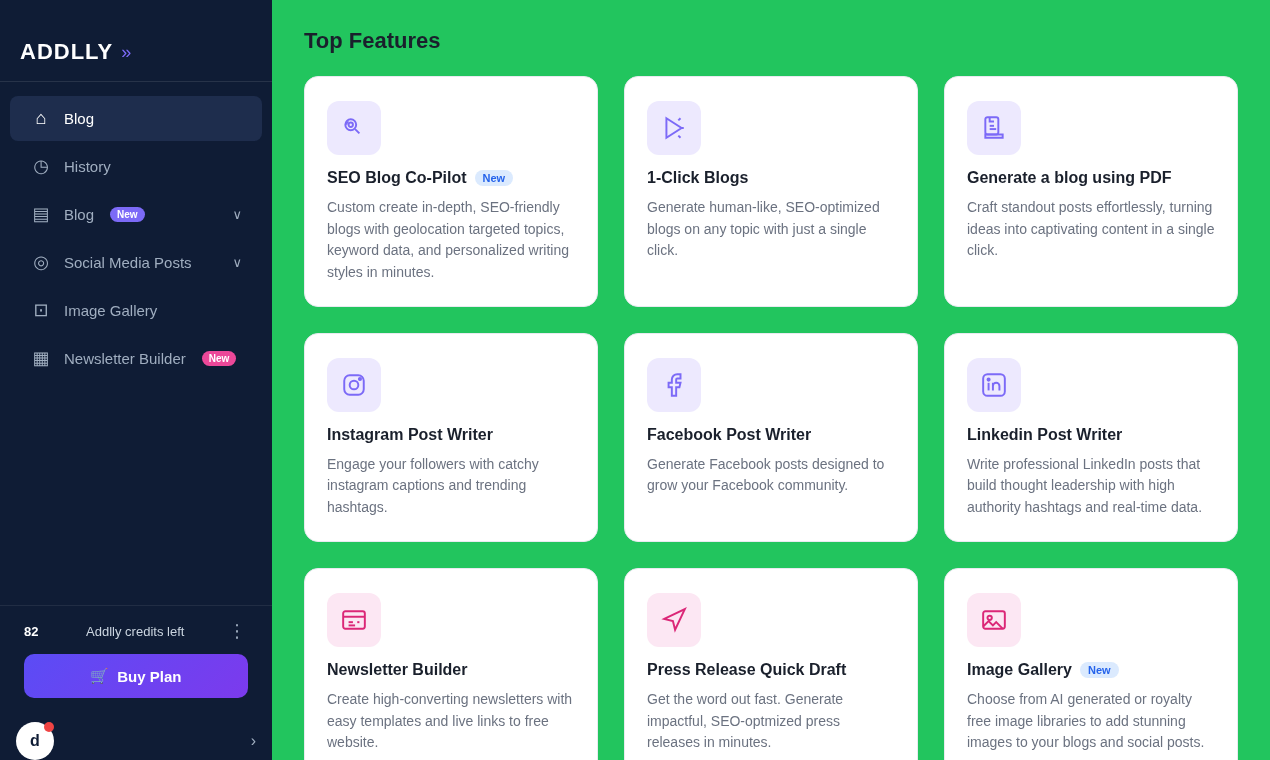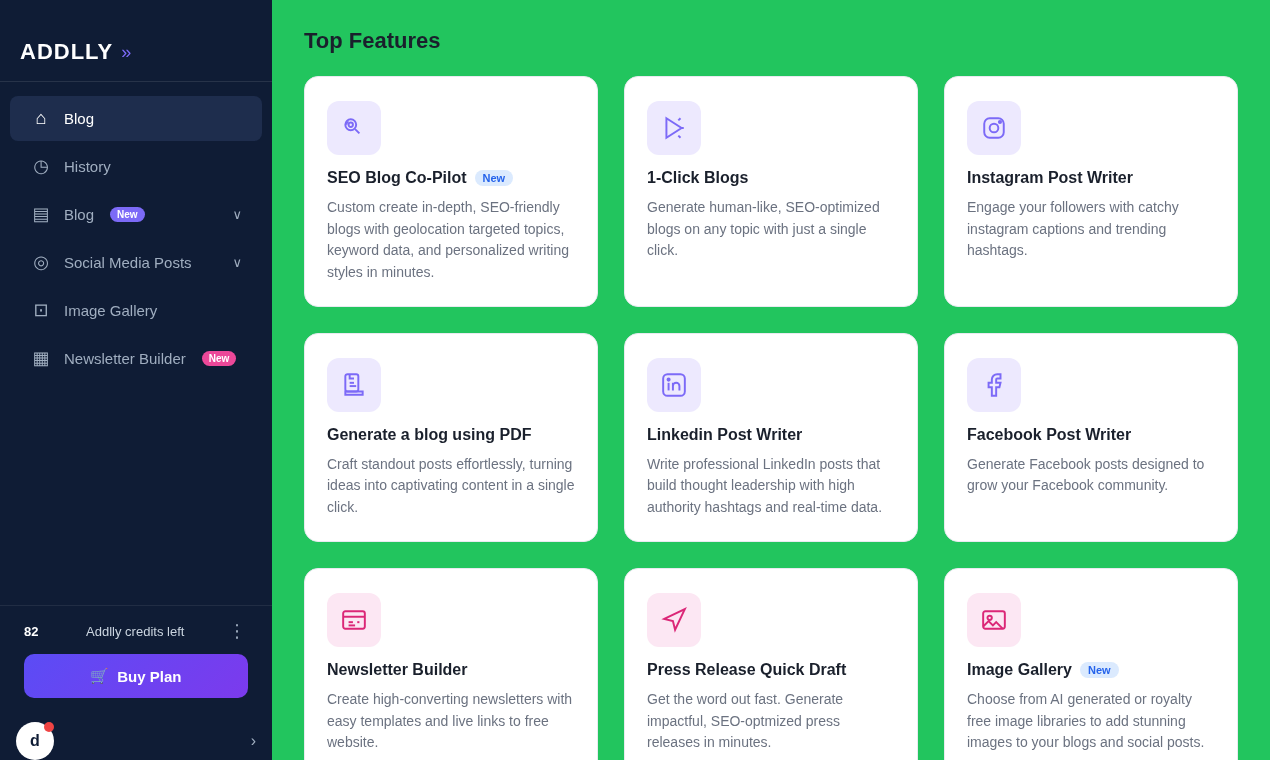--- a/index.html
+++ b/index.html
@@ -289,73 +289,73 @@
       </div>
       <div class="card-title-row">
         <span class="card-title">1-Click Blogs</span>
 
       </div>
       <p class="card-desc">Generate human-like, SEO-optimized blogs on any topic with just a single click.</p>
     </div>
       <div class="feature-card">
       <div class="card-icon-wrap icon-purple">
         <svg width="26" height="26" viewBox="0 0 24 24" fill="none" stroke="#7c6af7" stroke-width="1.8">
-            <rect x="3" y="3" width="18" height="18" rx="5"></rect>
-            <circle cx="12" cy="12" r="4"></circle>
-            <circle cx="17.5" cy="6.5" r="1" fill="#7c6af7"></circle>
-          </svg>
-      </div>
-      <div class="card-title-row">
-        <span class="card-title">Instagram Post Writer</span>
-
-      </div>
-      <p class="card-desc">Engage your followers with catchy instagram captions and trending hashtags.</p>
-    </div>
-      <div class="feature-card">
-      <div class="card-icon-wrap icon-purple">
-        <svg width="26" height="26" viewBox="0 0 24 24" fill="none" stroke="#7c6af7" stroke-width="1.8">
             <rect x="4" y="2" width="12" height="16" rx="2"></rect>
             <path d="M8 2v4h4"></path>
             <path d="M4 18h16v3H4z"></path>
             <path d="M8 10h4"></path>
             <path d="M8 13h6"></path>
           </svg>
       </div>
       <div class="card-title-row">
         <span class="card-title">Generate a blog using PDF</span>
 
       </div>
       <p class="card-desc">Craft standout posts effortlessly, turning ideas into captivating content in a single click.</p>
     </div>
       <div class="feature-card">
       <div class="card-icon-wrap icon-purple">
         <svg width="26" height="26" viewBox="0 0 24 24" fill="none" stroke="#7c6af7" stroke-width="1.8">
+            <rect x="3" y="3" width="18" height="18" rx="5"></rect>
+            <circle cx="12" cy="12" r="4"></circle>
+            <circle cx="17.5" cy="6.5" r="1" fill="#7c6af7"></circle>
+          </svg>
+      </div>
+      <div class="card-title-row">
+        <span class="card-title">Instagram Post Writer</span>
+
+      </div>
+      <p class="card-desc">Engage your followers with catchy instagram captions and trending hashtags.</p>
+    </div>
+      <div class="feature-card">
+      <div class="card-icon-wrap icon-purple">
+        <svg width="26" height="26" viewBox="0 0 24 24" fill="none" stroke="#7c6af7" stroke-width="1.8">
+            <path d="M18 2h-3a5 5 0 0 0-5 5v3H7v4h3v8h4v-8h3l1-4h-4V7a1 1 0 0 1 1-1h3z"></path>
+          </svg>
+      </div>
+      <div class="card-title-row">
+        <span class="card-title">Facebook Post Writer</span>
+
+      </div>
+      <p class="card-desc">Generate Facebook posts designed to grow your Facebook community.</p>
+    </div>
+      <div class="feature-card">
+      <div class="card-icon-wrap icon-purple">
+        <svg width="26" height="26" viewBox="0 0 24 24" fill="none" stroke="#7c6af7" stroke-width="1.8">
             <rect x="2" y="2" width="20" height="20" rx="4"></rect>
             <path d="M7 10v7"></path>
             <circle cx="7" cy="7" r="1" fill="#7c6af7"></circle>
             <path d="M11 10v7m0-4a3 3 0 0 1 6 0v4"></path>
           </svg>
       </div>
       <div class="card-title-row">
         <span class="card-title">Linkedin Post Writer</span>
 
       </div>
       <p class="card-desc">Write professional LinkedIn posts that build thought leadership with high authority hashtags and real-time data.</p>
-    </div>
-      <div class="feature-card">
-      <div class="card-icon-wrap icon-purple">
-        <svg width="26" height="26" viewBox="0 0 24 24" fill="none" stroke="#7c6af7" stroke-width="1.8">
-            <path d="M18 2h-3a5 5 0 0 0-5 5v3H7v4h3v8h4v-8h3l1-4h-4V7a1 1 0 0 1 1-1h3z"></path>
-          </svg>
-      </div>
-      <div class="card-title-row">
-        <span class="card-title">Facebook Post Writer</span>
-
-      </div>
-      <p class="card-desc">Generate Facebook posts designed to grow your Facebook community.</p>
     </div>
       <div class="feature-card">
       <div class="card-icon-wrap icon-pink">
         <svg width="26" height="26" viewBox="0 0 24 24" fill="none" stroke="#db2777" stroke-width="1.8">
             <rect x="2" y="4" width="20" height="16" rx="2"></rect>
             <path d="M2 9h20"></path>
             <path d="M7 14h4"></path>
             <path d="M7 17h6"></path>
             <path d="M15 14h2"></path>
           </svg>

